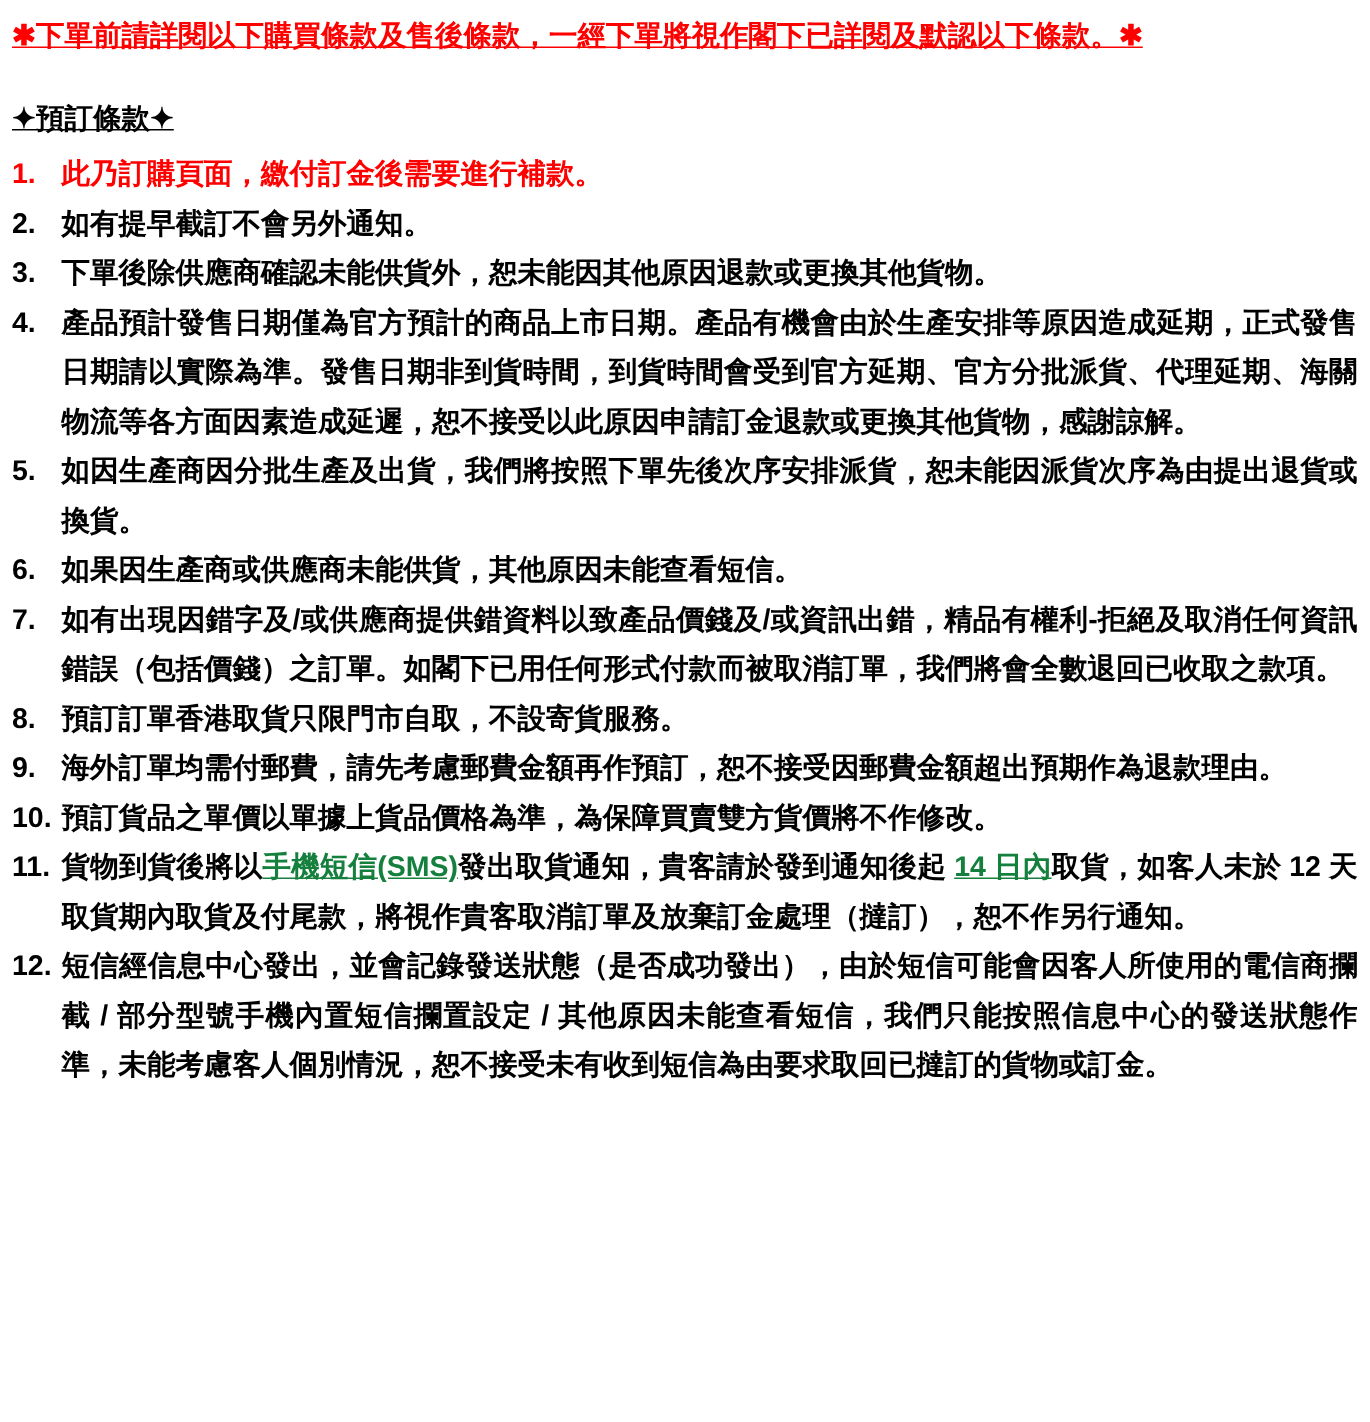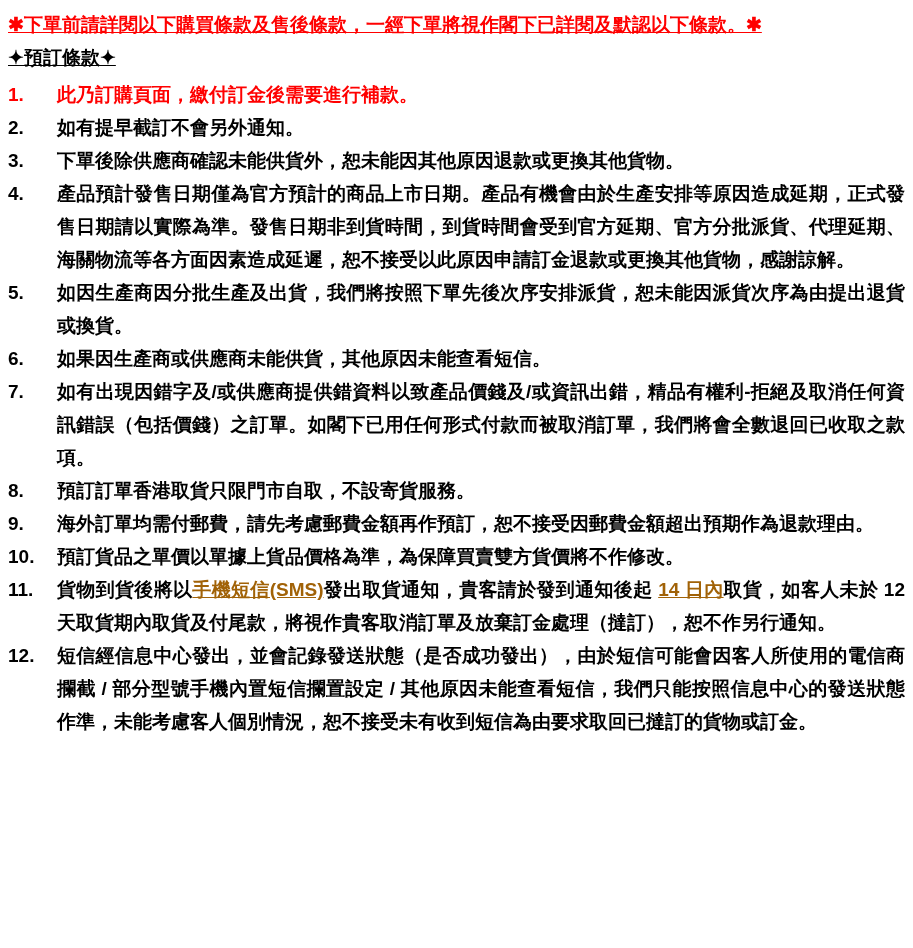--- a/index.html
+++ b/index.html
@@ -17,46 +17,46 @@
   .doc {
     box-sizing: border-box;
     width: 913px;
     padding: 8px 8px 24px 8px;
     font-size: 19px;
     line-height: 33px;
   }
   .notice {
     color: #ff0000;
     text-decoration: underline;
+    margin-bottom: 22px;
   }
   .section-title {
     text-decoration: underline;
     margin-bottom: 4px;
   }
   .terms-list {
     width: 100%;
   }
   .term-item {
     display: flex;
     align-items: flex-start;
   }
   .term-item .num {
     flex: 0 0 33px;
     white-space: nowrap;
   }
   .term-item .body {
     flex: 1 1 auto;
     text-align: justify;
-    margin-left: 16px;
   }
   .term-item.red {
     color: #ff0000;
   }
   .red-underline {
-    color: #a16207;
+    color: #15803d;
     text-decoration: underline;
   }
   a.link {
     color: #0000ee;
     text-decoration: underline;
     cursor: pointer;
   }
 </style>
 </head>
 <body>

